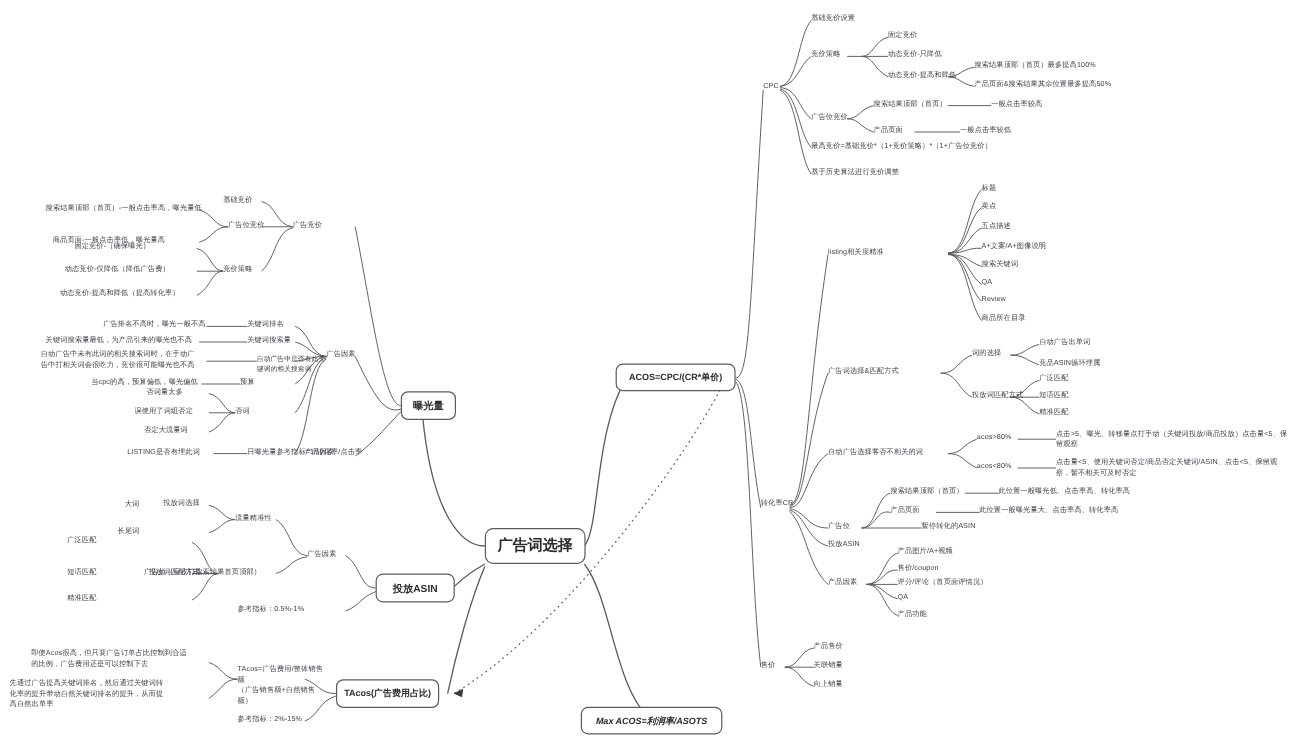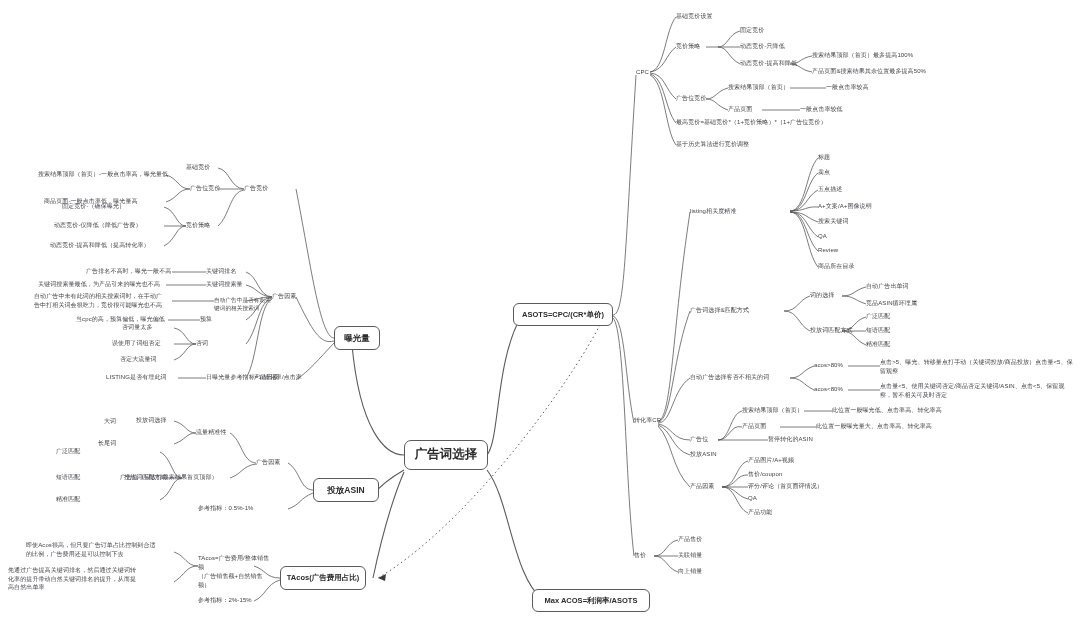--- a/index.html
+++ b/index.html
@@ -155,22 +155,22 @@
     <path d="M198,566 C186,566 186,556 174,552"></path>
     <path d="M198,566 C186,566 186,574 174,582"></path>
   </g>
 </svg>
 
 <div class="node box root" style="left:404px;top:440px;width:84px;height:30px;">广告词选择</div>
 
 <div class="node box lvl1" style="left:334px;top:326px;width:46px;height:24px;">曝光量</div>
 <div class="node box lvl1" style="left:313px;top:478px;width:66px;height:24px;">投放ASIN</div>
 <div class="node box lvl1s" style="left:280px;top:566px;width:86px;height:24px;">TAcos(广告费用占比)</div>
-<div class="node box lvl1s" style="left:513px;top:303px;width:100px;height:23px;">ASOTS=CPC/(CR*单价)</div>
-<div class="node box lvl1s" style="left:532px;top:589px;width:118px;height:23px;">Max ACOS=利润率/ASOTS</div>
+<div class="node box lvl1s" style="left:513px;top:303px;width:100px;height:23px;">ACOS=CPC/(CR*单价)</div>
+<div class="node box lvl1s" style="left:484px;top:589px;width:118px;height:23px;font-style:italic;">Max ACOS=利润率/ASOTS</div>
 
 <div class="node t" style="left:636px;top:69px;">CPC</div>
 <div class="node t" style="left:634px;top:417px;">转化率CR</div>
 <div class="node t" style="left:634px;top:552px;">售价</div>
 
 <div class="node t" style="left:676px;top:13px;">基础竞价设置</div>
 <div class="node t" style="left:676px;top:43px;">竞价策略</div>
 <div class="node t" style="left:676px;top:95px;">广告位竞价</div>
 <div class="node t" style="left:676px;top:119px;">最高竞价=基础竞价*（1+竞价策略）*（1+广告位竞价）</div>
 <div class="node t" style="left:676px;top:141px;">基于历史算法进行竞价调整</div>

